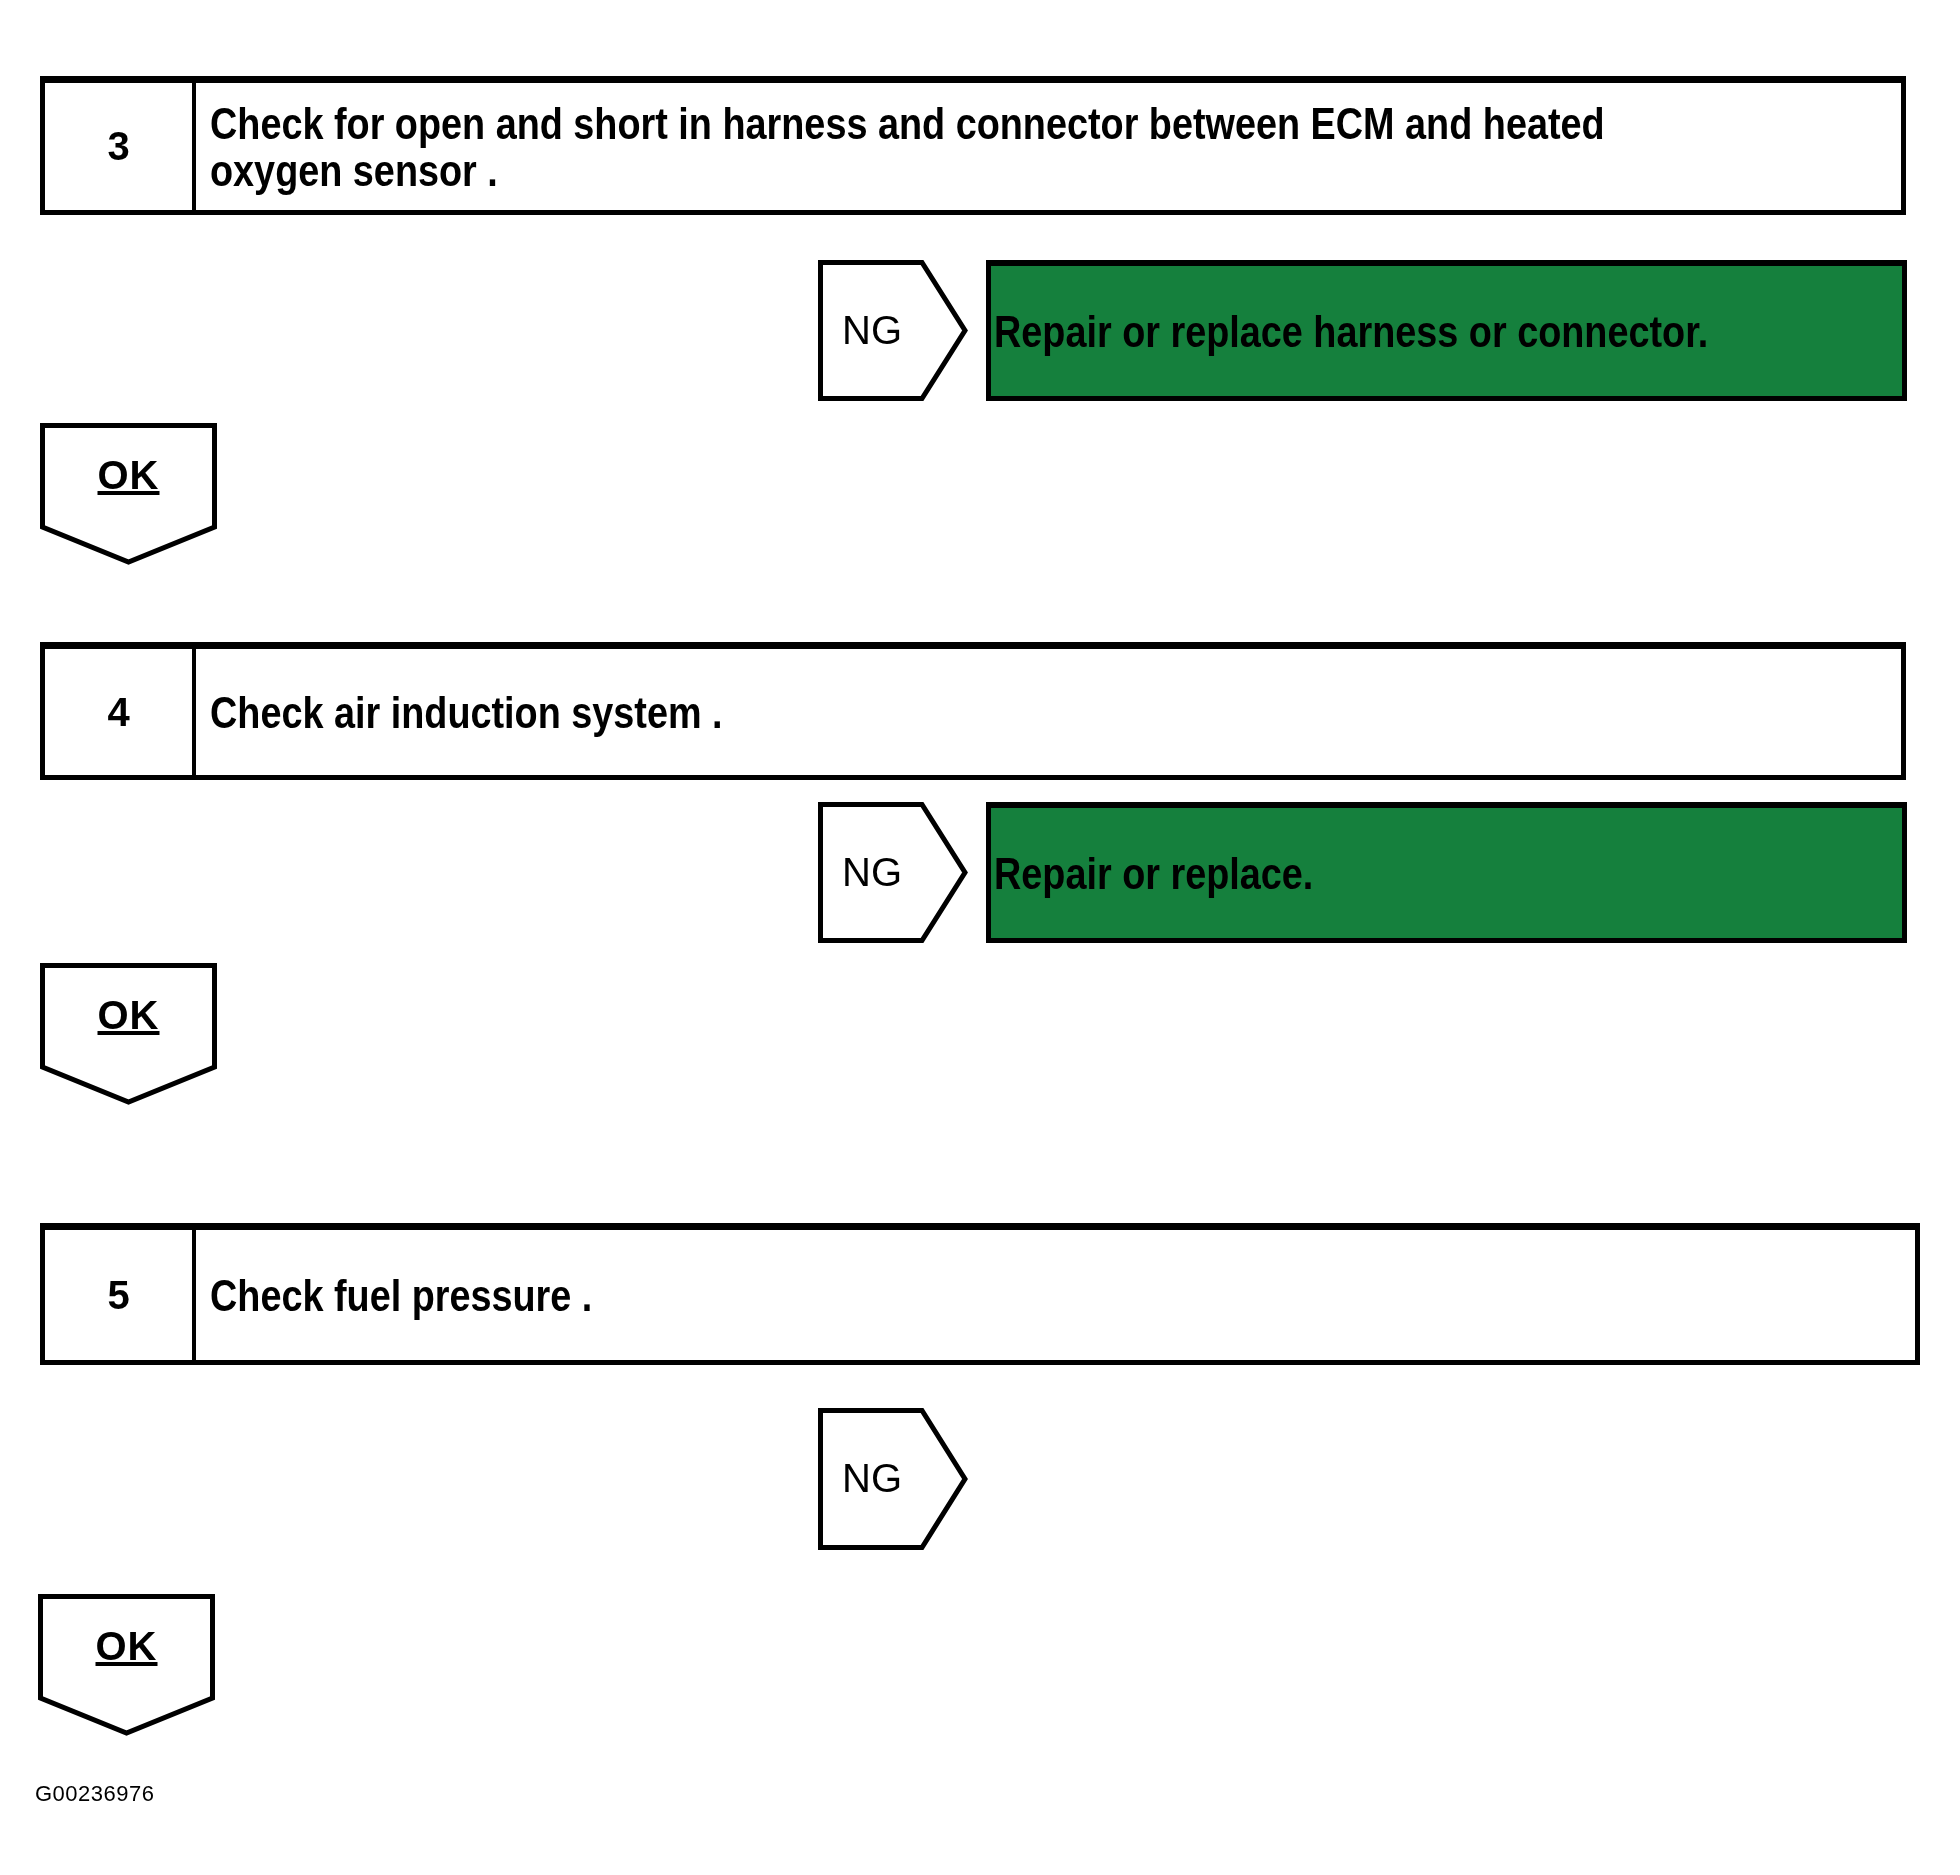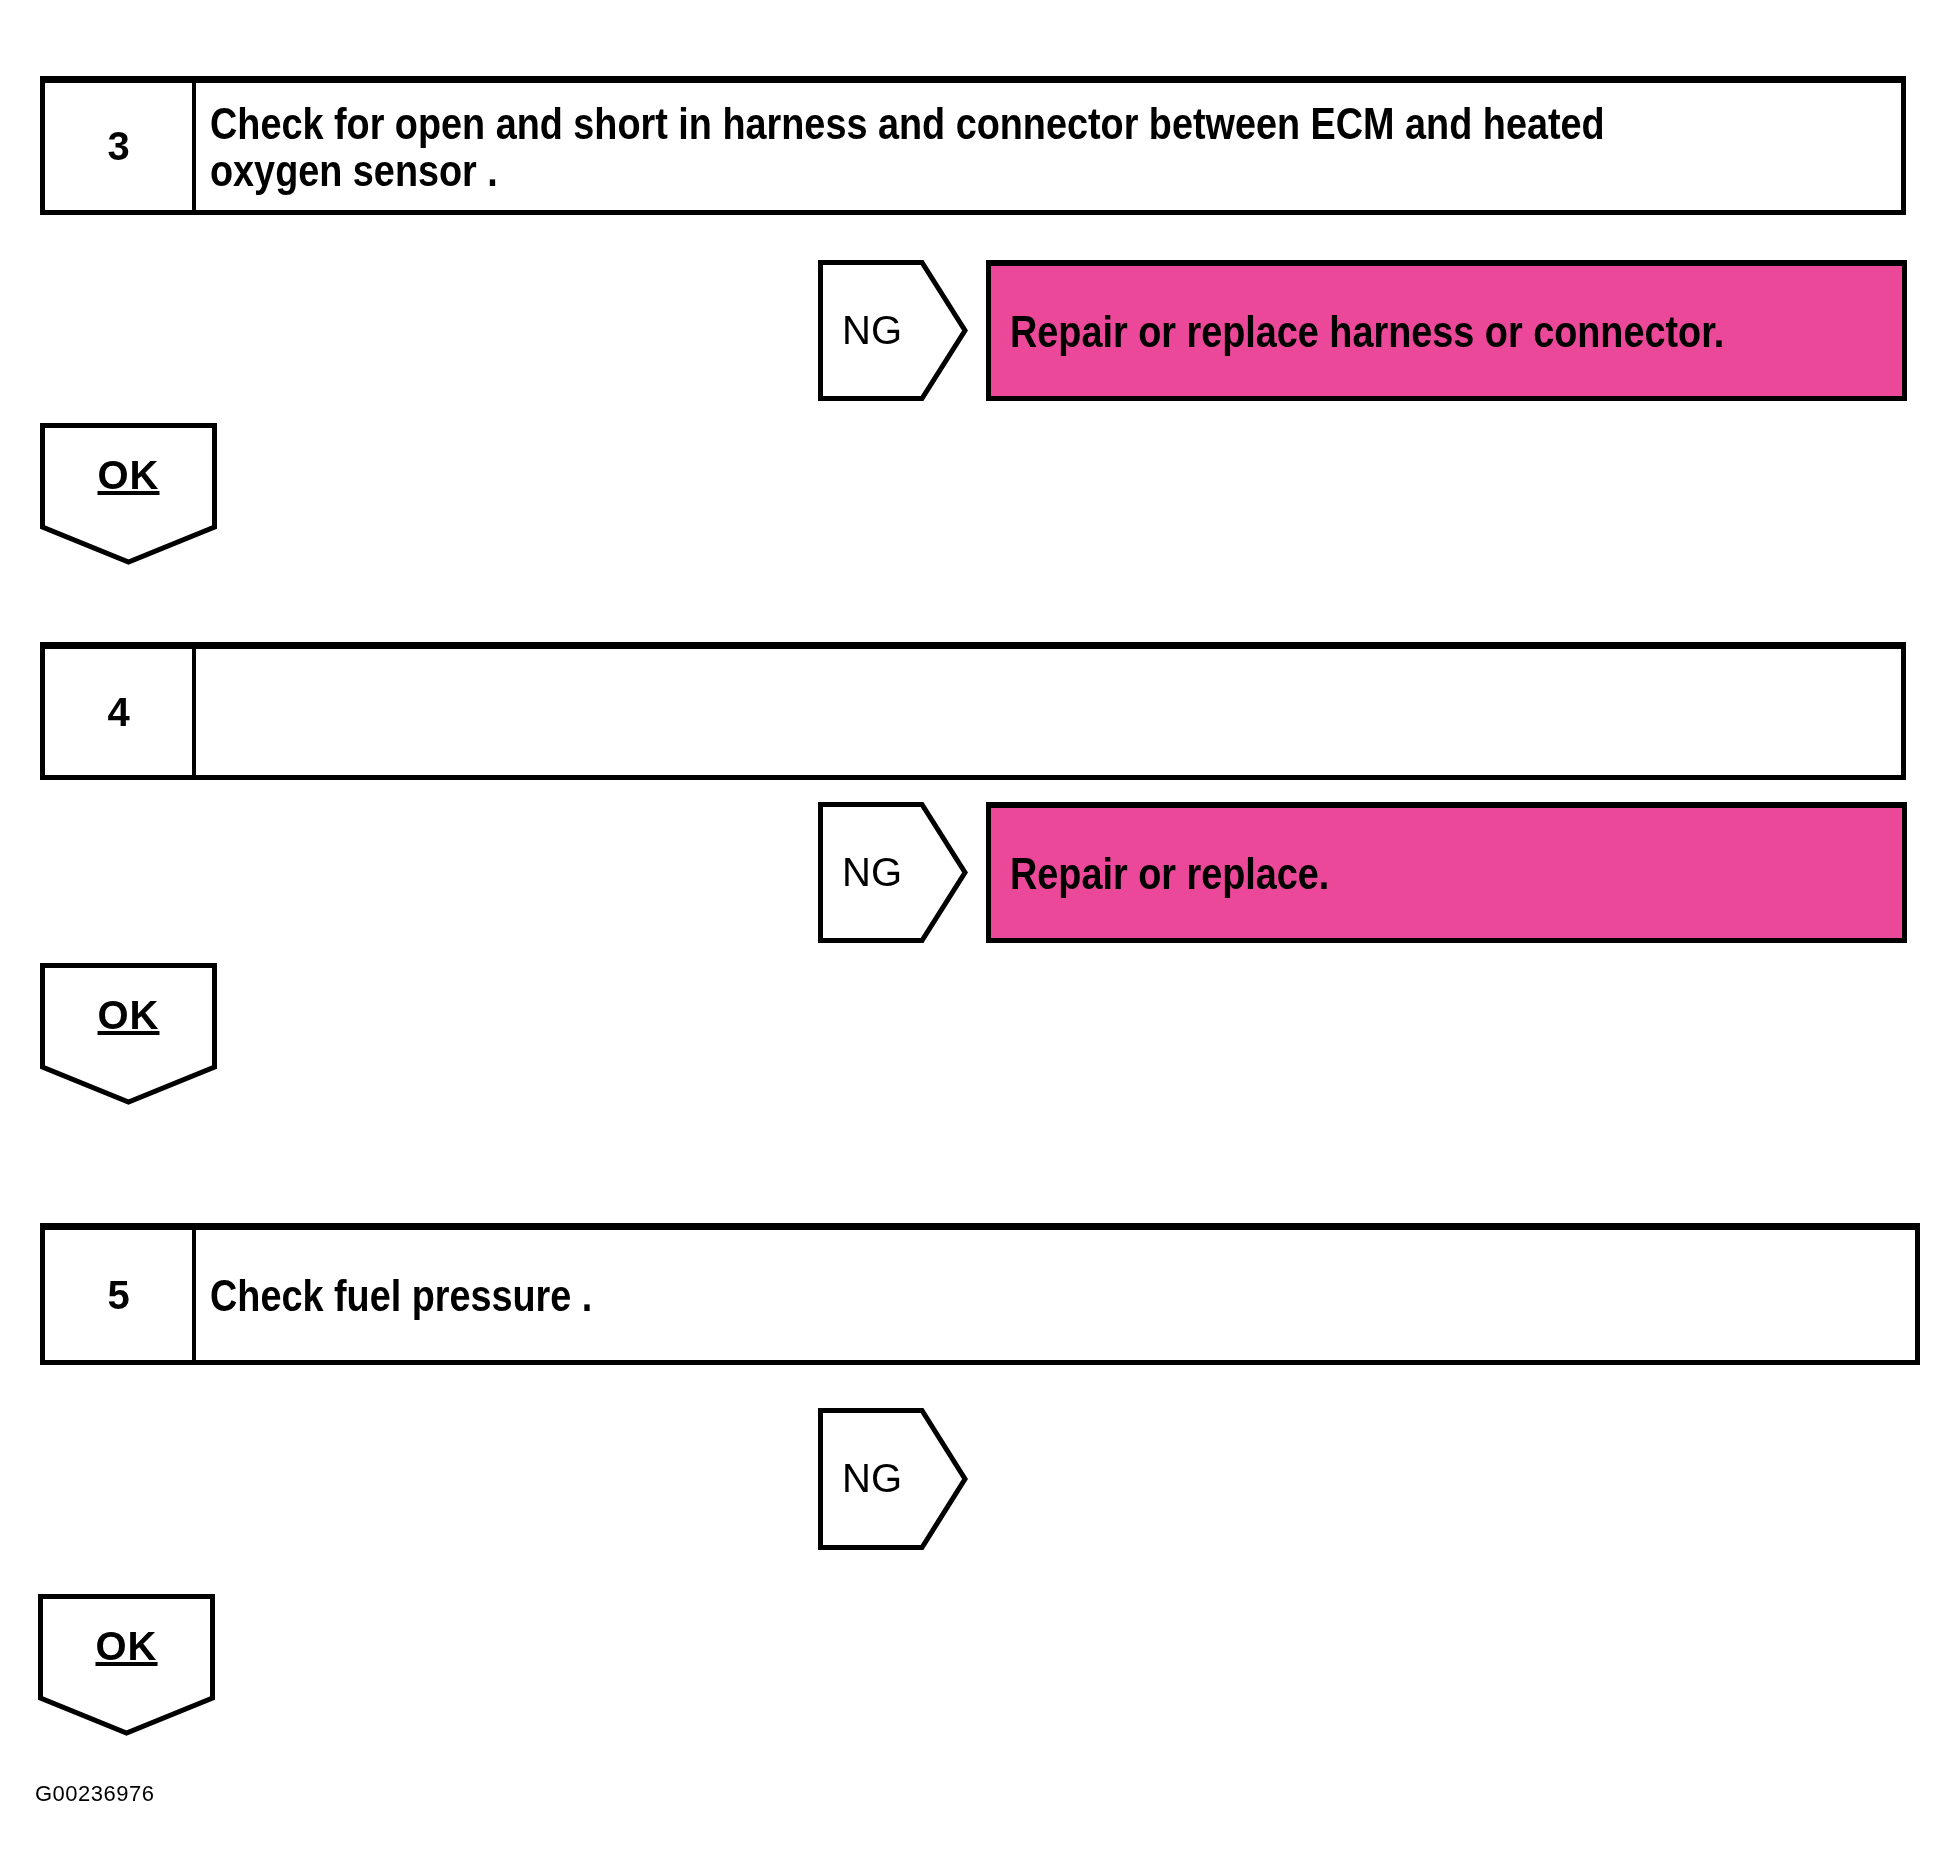--- a/index.html
+++ b/index.html
@@ -64,25 +64,25 @@
     width: 108px; height: 141px;
     display: flex;
     align-items: center;
     justify-content: center;
     font-size: 40px;
     font-weight: normal;
   }
   .ng-box {
     border: 5px solid #000;
     border-top-width: 6px;
-    background: #ec4899;
+    background: #15803d;
     box-sizing: border-box;
     display: flex;
     align-items: center;
-    padding-left: 19px;
+    padding-left: 3px;
     overflow: hidden;
   }
 
   
   .ok-shape { width: 177px; height: 142px; }
   .ok-label {
     position: absolute;
     left: 0; top: 0;
     width: 177px; height: 104px;
     display: flex;
@@ -129,20 +129,25 @@
 
   <div class="abs" style="left:40px; top:423px; width:177px; height:142px;">
     <svg class="ok-shape" viewBox="0 0 177 142">
       <polygon points="2.5,2.5 174.5,2.5 174.5,104 88.5,139 2.5,104" fill="#ffffff" stroke="#000000" stroke-width="5"></polygon>
     </svg>
     <div class="ok-label">OK</div>
   </div>
 
   <div class="abs step-box" style="left:40px; top:642px; width:1866px; height:138px;">
     <div class="num-cell">4</div>
+    <div class="desc-cell">
+      <div class="line-stack">
+        <span>Check air induction system .</span>
+      </div>
+    </div>
   </div>
 
   <div class="abs" style="left:818px; top:802px; width:150px; height:141px;">
     <svg class="ng-shape" viewBox="0 0 150 141">
       <polygon points="2.5,2.5 104,2.5 147,70.5 104,138.5 2.5,138.5" fill="#ffffff" stroke="#000000" stroke-width="5"></polygon>
     </svg>
     <div class="ng-label">NG</div>
   </div>
   <div class="abs ng-box" style="left:986px; top:802px; width:921px; height:141px;">
     <div class="line-stack">

